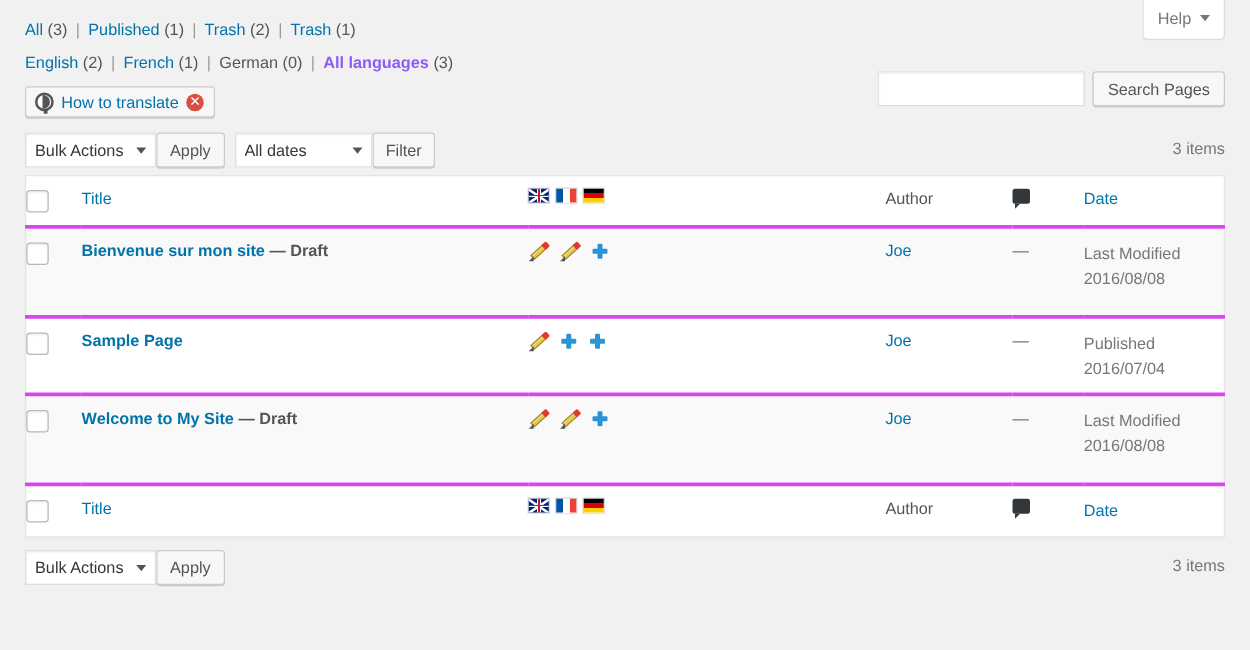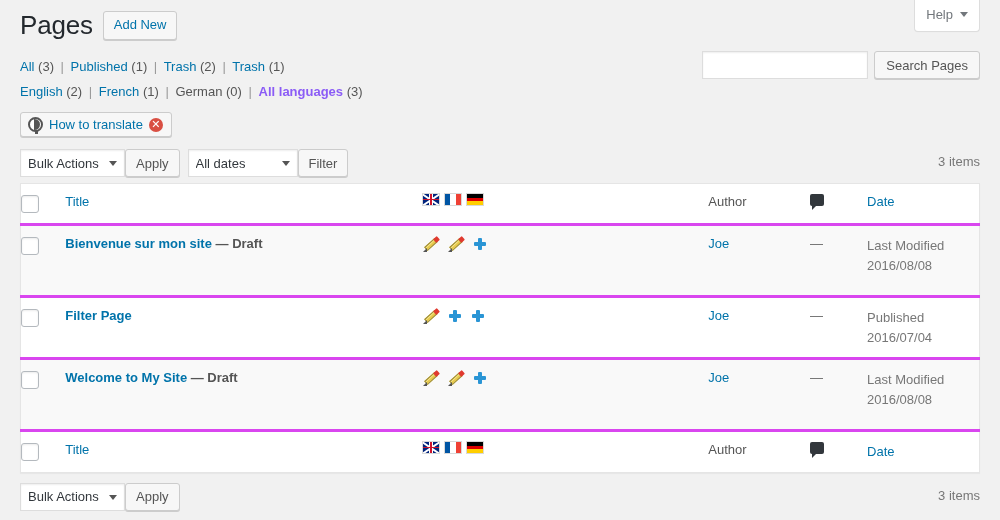--- a/index.html
+++ b/index.html
@@ -75,21 +75,21 @@
     padding: 4px 10px 5px;
     line-height: 1.4;
     box-shadow: 0 1px 0 #ccc;
     cursor: pointer;
   }
 
   
   .search-box {
     position: absolute;
     right: 20px;
-    top: 51px;
+    top: 57px;
     display: flex;
     align-items: flex-start;
     gap: 6px;
   }
   .search-box input {
     width: 166px;
     border: 1px solid #ddd;
     box-shadow: inset 0 1px 2px rgba(0,0,0,.07);
     border-radius: 0;
     padding: 3px 8px;
@@ -392,24 +392,20 @@
 <div class="top-tabs">
   <div class="top-tab">
     <span>Help</span>
     <span class="caret"></span>
   </div>
 </div>
 
 <div class="wrap">
 
   
-  <div class="page-head">
-    <h1 class="page-title">Pages</h1>
-    <a class="add-new" href="#">Add New</a>
-  </div>
 
   
   <div class="search-box">
     <input type="text" placeholder="" style="">
     <button class="search-submit">Search Pages</button>
   </div>
 
   
   <div class="subsubsub">
     <a href="#"><span>All</span></a>
@@ -528,21 +524,21 @@
           <span>Last Modified</span><br>
           <span>2016/08/08</span>
         </td>
       </tr>
 
       <tr class="row-sep" style="height:57px;">
         <td class="col-cb">
           <span class="cb"></span>
         </td>
         <td class="col-title">
-          <a href="#" class="row-title">Filter Page</a>
+          <a href="#" class="row-title">Sample Page</a>
           <span class="post-state"></span>
         </td>
         <td class="col-lang">
           <span class="lang-actions">
             <span class="pencil-icon">
                 <i class="body"></i>
                 <i class="tip"></i>
                 <i class="nib"></i>
               </span>
             <span class="plus-icon"></span>

